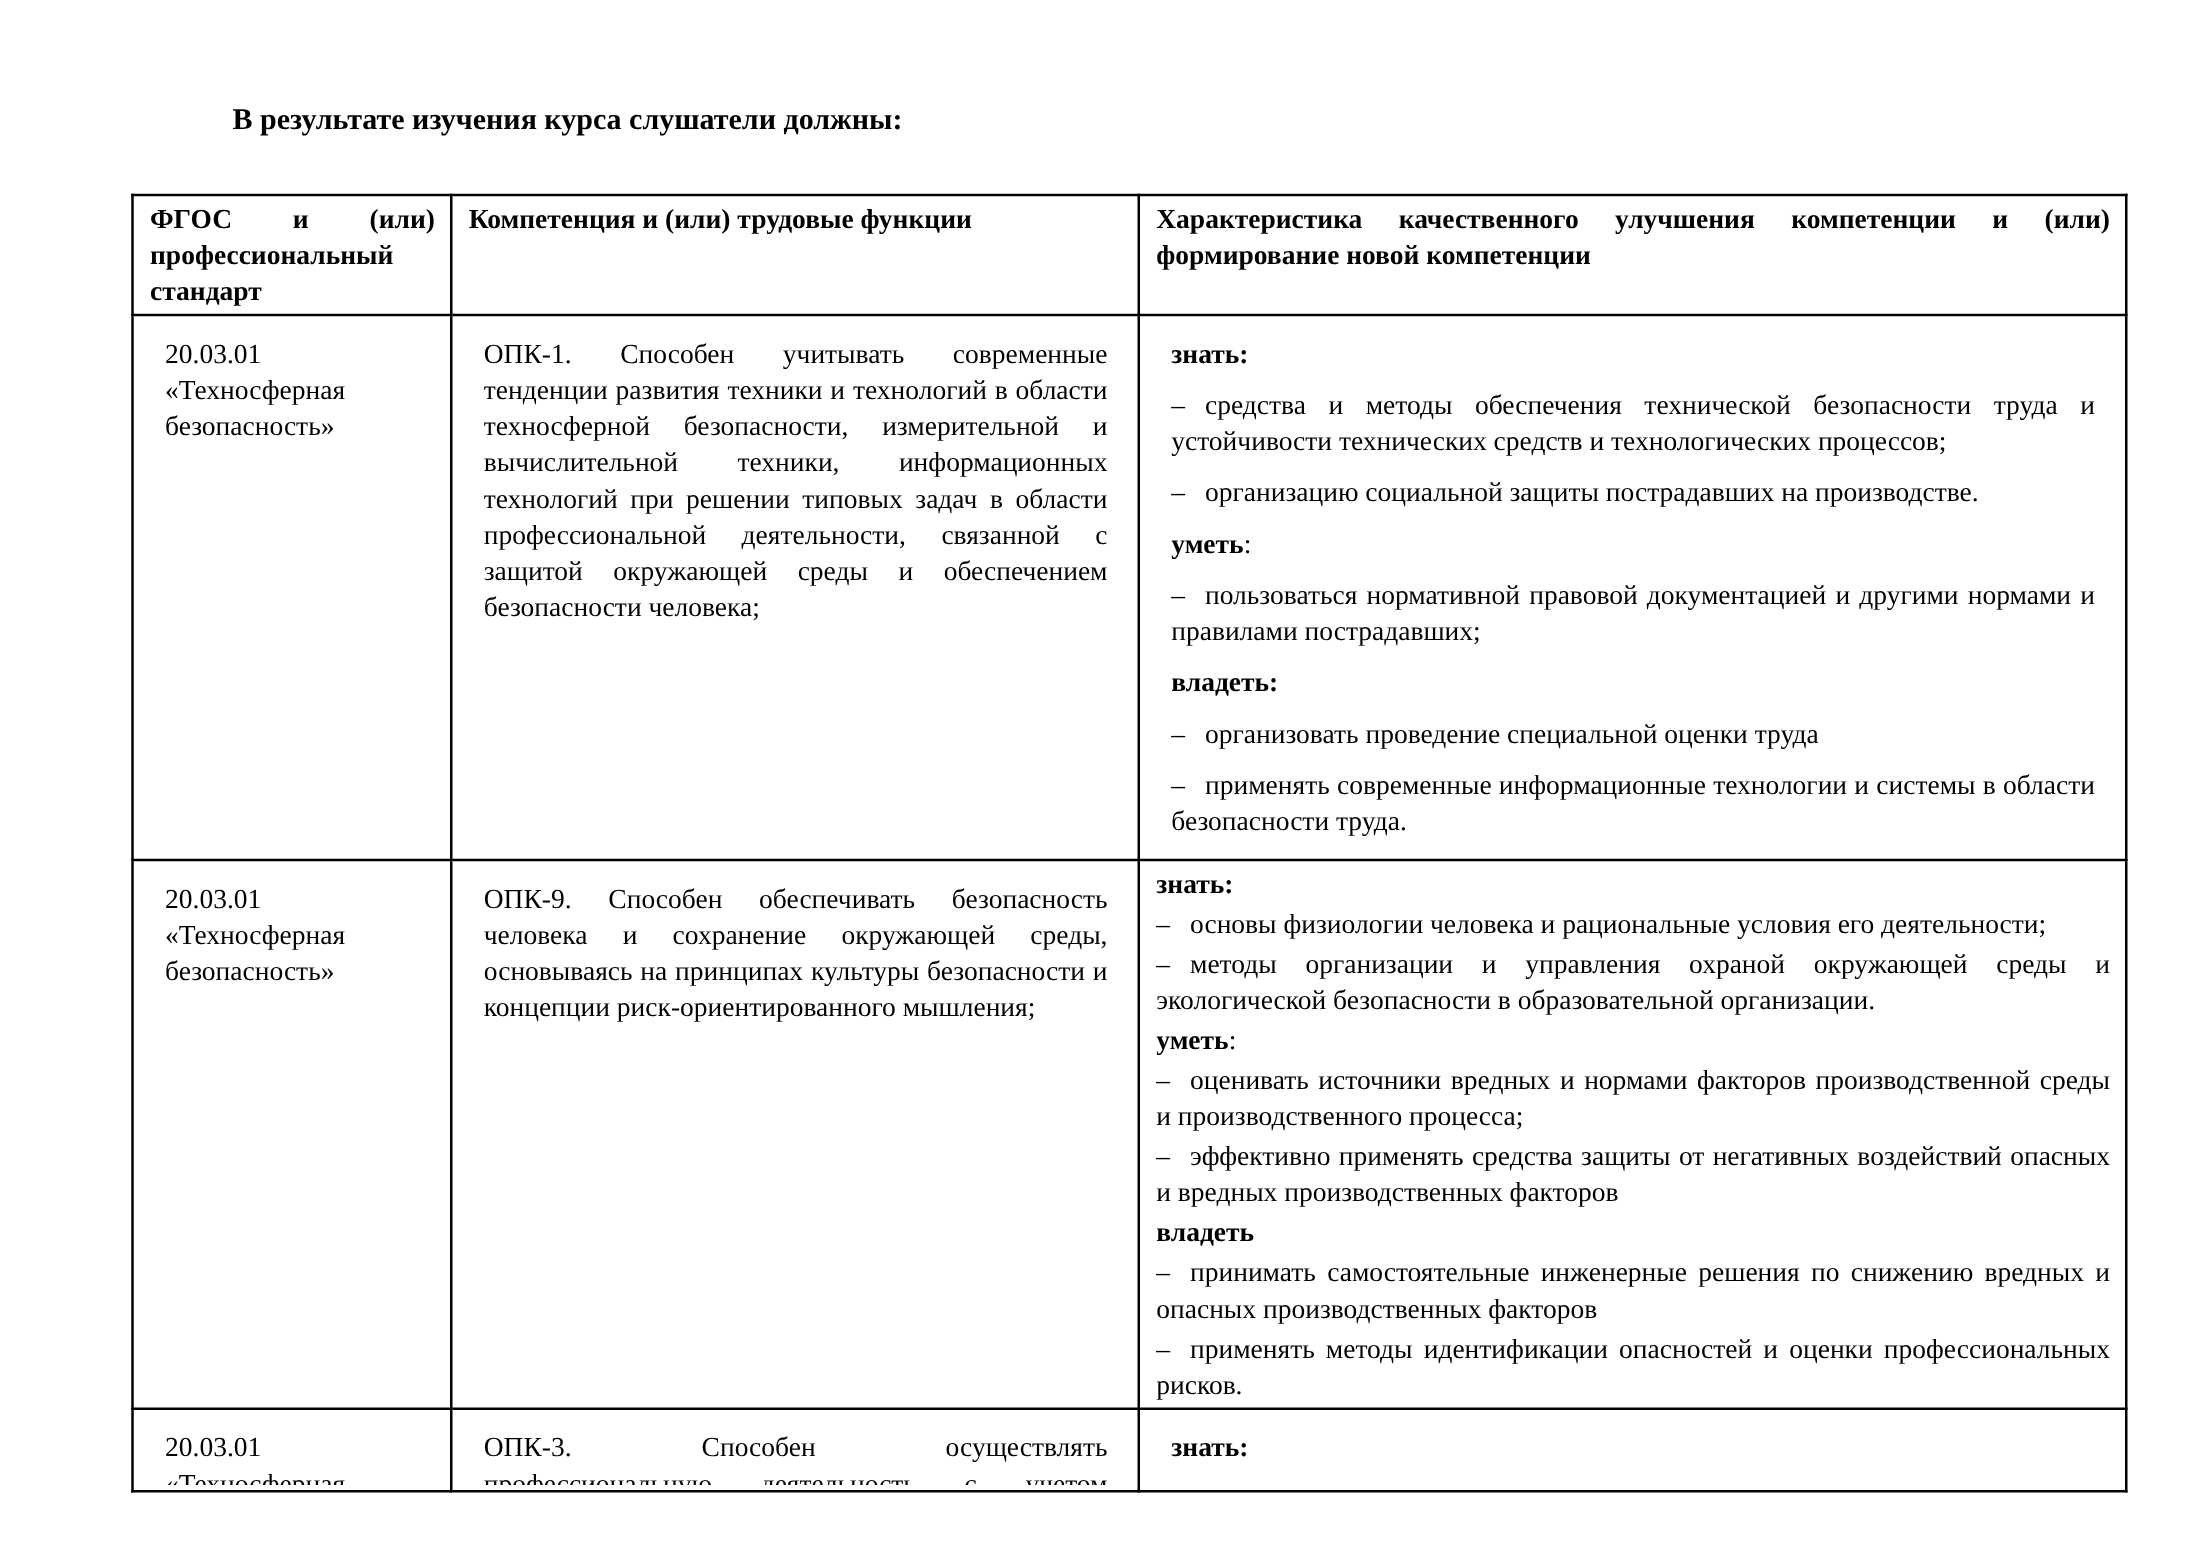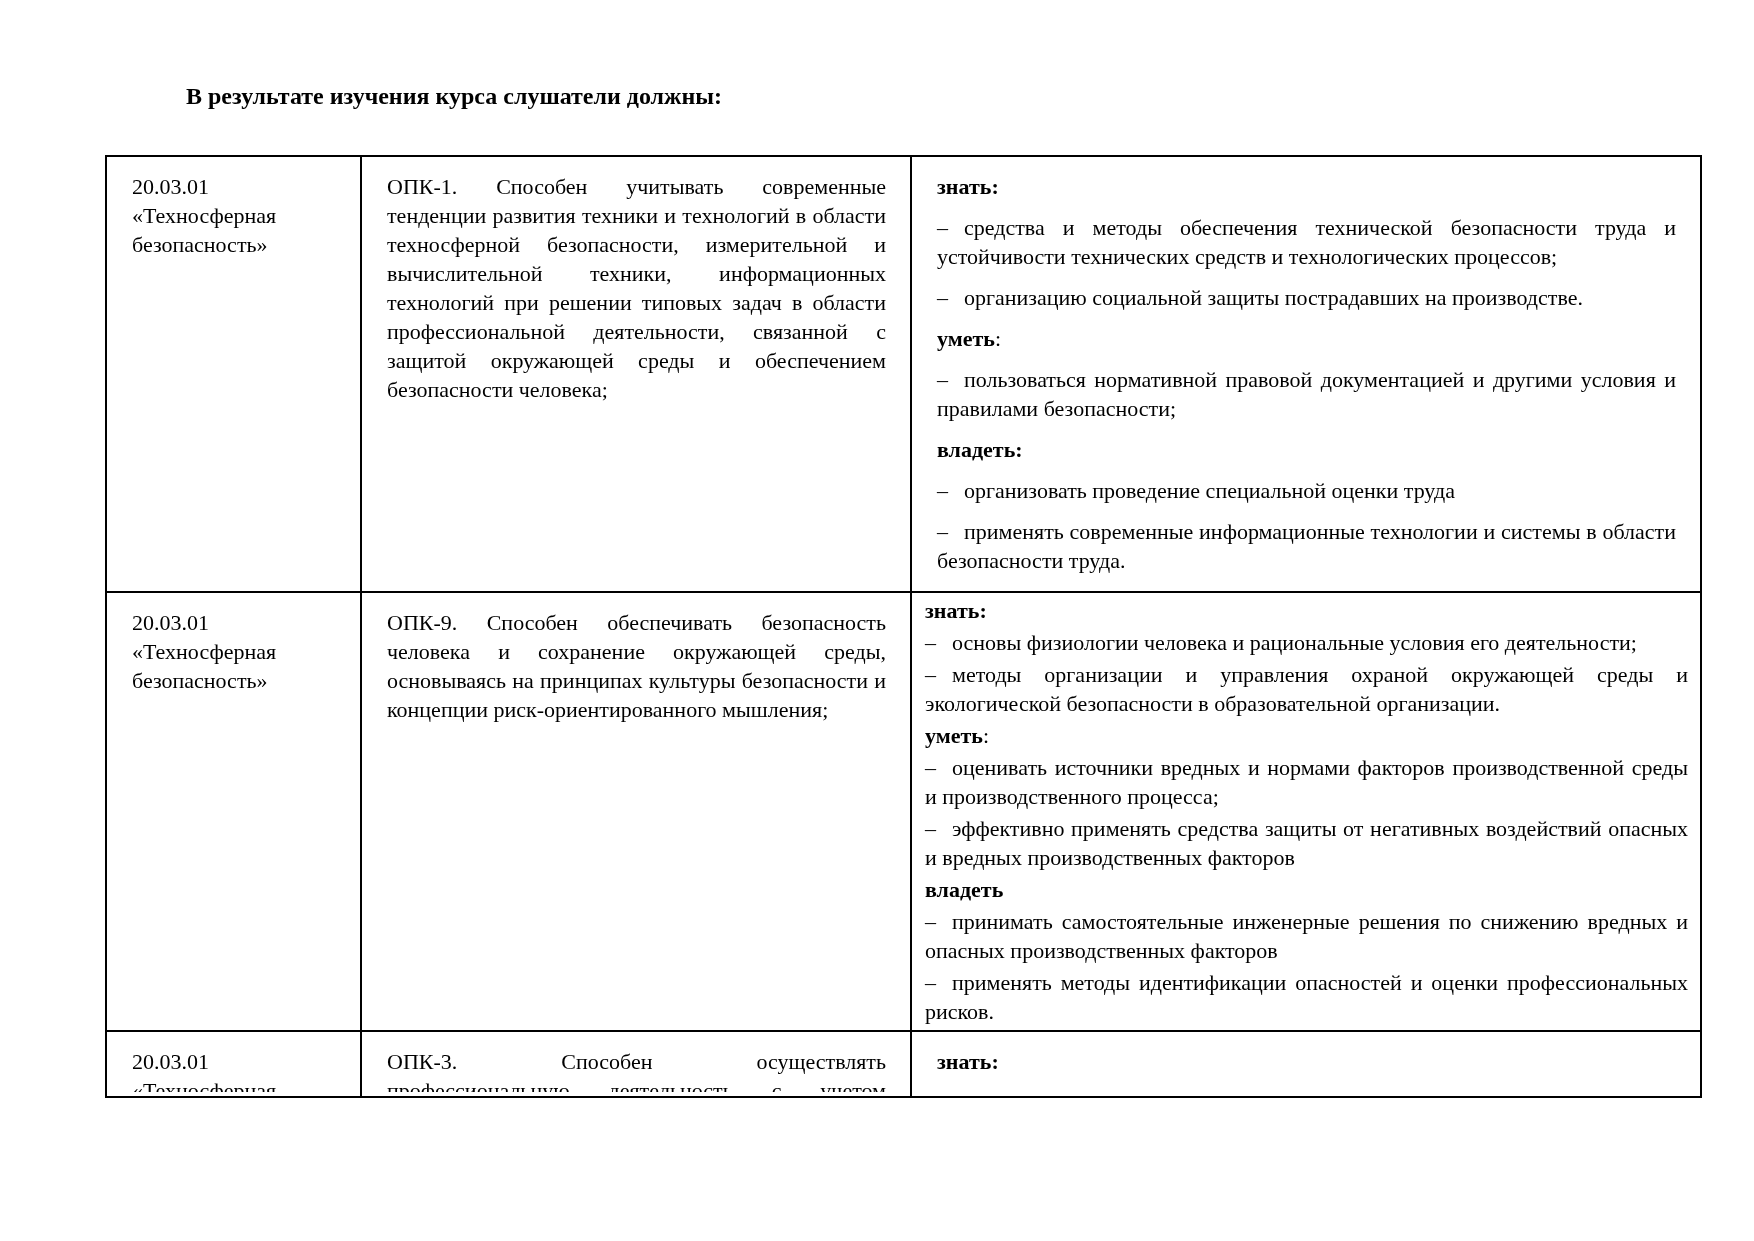--- a/index.html
+++ b/index.html
@@ -64,36 +64,41 @@
 
   <div class="doc-title">В результате изучения курса слушатели должны:</div>
 
   <table class="comp-table">
     <colgroup>
       <col style="width:255px">
       <col style="width:550px">
       <col style="width:790px">
     </colgroup>
     <tbody>
+        <tr>
+      <th class="just">ФГОС и (или) профессиональный стандарт</th>
+      <th class="h-left">Компетенция и (или) трудовые функции</th>
+      <th class="just">Характеристика качественного улучшения компетенции и (или) формирование новой компетенции</th>
+    </tr>
 
     <tr>
       <td>
         <p class="pre">20.03.01
 «Техносферная
 безопасность»</p>
       </td>
       <td>
         <p class="just">ОПК-1. Способен учитывать современные тенденции развития техники и технологий в области техносферной безопасности, измерительной и вычислительной техники, информационных технологий при решении типовых задач в области профессиональной деятельности, связанной с защитой окружающей среды и обеспечением безопасности человека;</p>
       </td>
       <td>
         <p class="term"><b>знать:</b><span></span></p>
         <p class="just"><span class="dash">–</span><span>средства и методы обеспечения технической безопасности труда и устойчивости технических средств и технологических процессов;</span></p>
         <p class="just"><span class="dash">–</span><span>организацию социальной защиты пострадавших на производстве.</span></p>
         <p class="term"><b>уметь</b><span>:</span></p>
-        <p class="just"><span class="dash">–</span><span>пользоваться нормативной правовой документацией и другими условия и правилами безопасности;</span></p>
+        <p class="just"><span class="dash">–</span><span>пользоваться нормативной правовой документацией и другими нормами и правилами пострадавших;</span></p>
         <p class="term"><b>владеть:</b><span></span></p>
         <p class="just"><span class="dash">–</span><span>организовать проведение специальной оценки труда</span></p>
         <p class="just"><span class="dash">–</span><span>применять современные информационные технологии и системы в области безопасности труда.</span></p>
       </td>
     </tr>
 
     <tr>
       <td>
         <p class="pre">20.03.01
 «Техносферная

